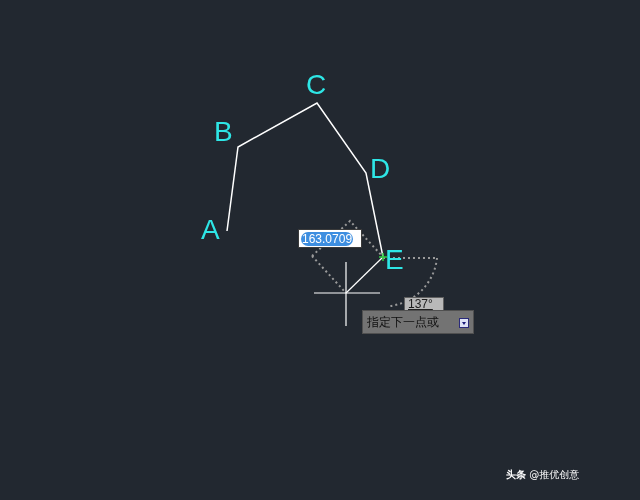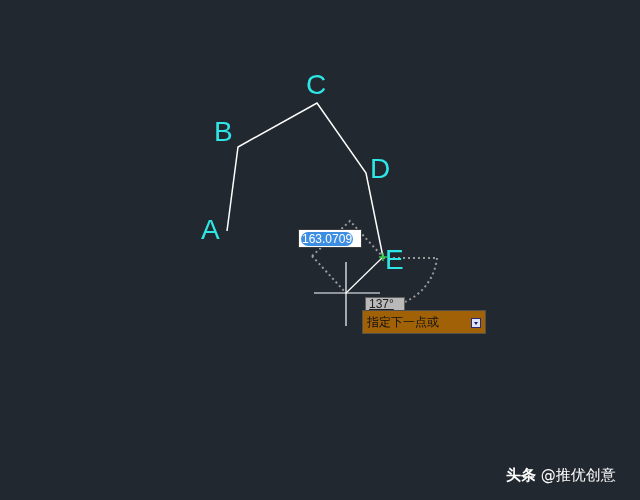--- a/index.html
+++ b/index.html
@@ -1,25 +1,25 @@
 <!DOCTYPE html>
 <html><head>
 <meta charset="utf-8">
 <style>
   html, body { margin:0; padding:0; }
   body { width:640px; height:500px; background:#222830; position:relative; overflow:hidden; font-family:"DejaVu Sans", sans-serif; }
   #canvas { position:absolute; left:0; top:0; }
   .label { position:absolute; color:#2ee6e6; font-family:"Liberation Sans", sans-serif; font-size:28px; line-height:28px; }
   .dyn-input { position:absolute; left:298px; top:229px; width:64px; height:19px; background:#ffffff; border:1px solid #3a3a3a; box-sizing:border-box; }
   .dyn-input .sel { position:absolute; left:2px; top:2px; height:14px; padding:0 1px; background:#3d8ee0; color:#ffffff; font-family:"Liberation Sans", sans-serif; font-size:12px; line-height:14px;border-radius:7px; }
-  .angle-tip { position:absolute; left:365px; top:297px; width:40px; height:14px; background:#b9b9b9; border:1px solid #606060; box-sizing:border-box; color:#202020; font-family:"Liberation Sans", sans-serif; font-size:12px; line-height:13px; padding-left:3px;text-decoration:underline; }
-  .prompt { position:absolute; left:362px; top:310px; width:124px; height:24px; background:#a16207; border:1px solid #505050; box-sizing:border-box; color:#101010; font-size:12px; line-height:22px; padding-left:4px; }
+  .angle-tip { position:absolute; left:404px; top:297px; width:40px; height:14px; background:#b9b9b9; border:1px solid #606060; box-sizing:border-box; color:#202020; font-family:"Liberation Sans", sans-serif; font-size:12px; line-height:13px; padding-left:3px;text-decoration:underline; }
+  .prompt { position:absolute; left:362px; top:310px; width:112px; height:24px; background:#737373; border:1px solid #505050; box-sizing:border-box; color:#101010; font-size:12px; line-height:22px; padding-left:4px; }
   .prompt .arrow-btn { position:absolute; right:4px; top:7px; width:10px; height:10px; background:#dfe3f6; border:1px solid #2a2a7a; box-sizing:border-box; }
   .prompt .arrow-btn::after { content:""; position:absolute; left:2px; top:3px; border-left:2px solid transparent; border-right:2px solid transparent; border-top:3px solid #1a1a7a; }
-  .watermark { position:absolute; left:506px; top:465px; color:#ffffff; font-size:15px; line-height:20px; }
+  .watermark { position:absolute; left:506px; top:465px; color:#ffffff; font-size:10px; line-height:20px; }
   .watermark b { font-weight:bold; }
 </style>
 </head>
 <body>
 
 <svg id="canvas" width="640" height="500">
   <polyline id="poly" fill="none" stroke="#ffffff" stroke-width="1.5" points="227,231 238,147 317,103 366,173 383,257"></polyline>
   <line id="rubber" stroke="#ffffff" stroke-width="1.2" x1="383" y1="257" x2="346" y2="293"></line>
 
   <path d="M312,256 L350,221 L383,257" fill="none" stroke="#9a9a9a" stroke-width="2" stroke-dasharray="2,3"></path>

